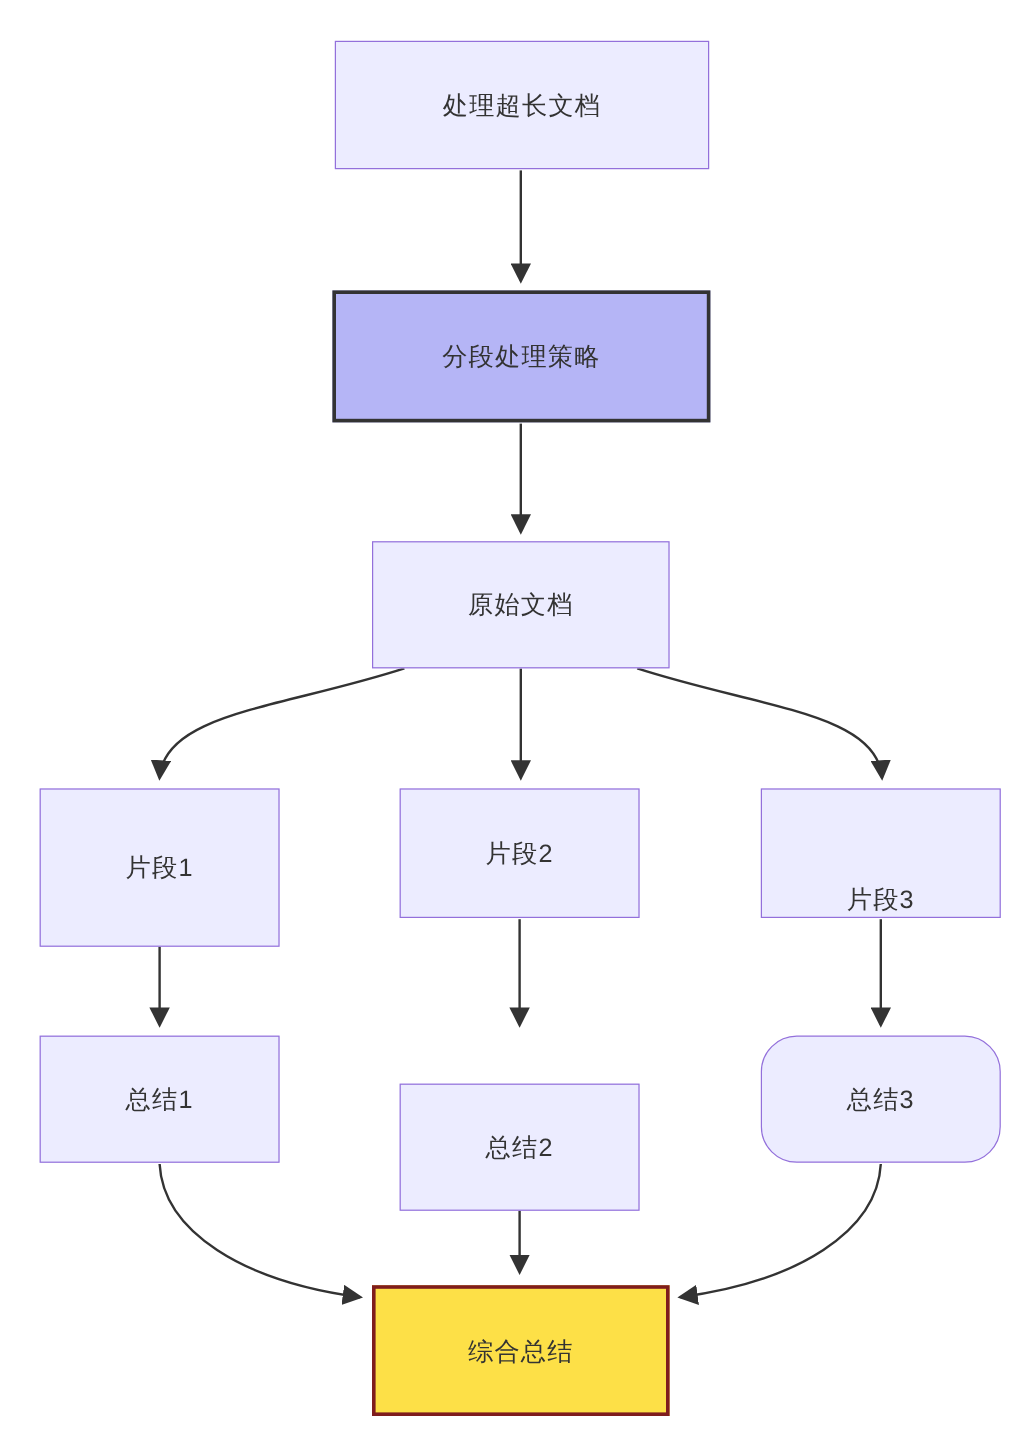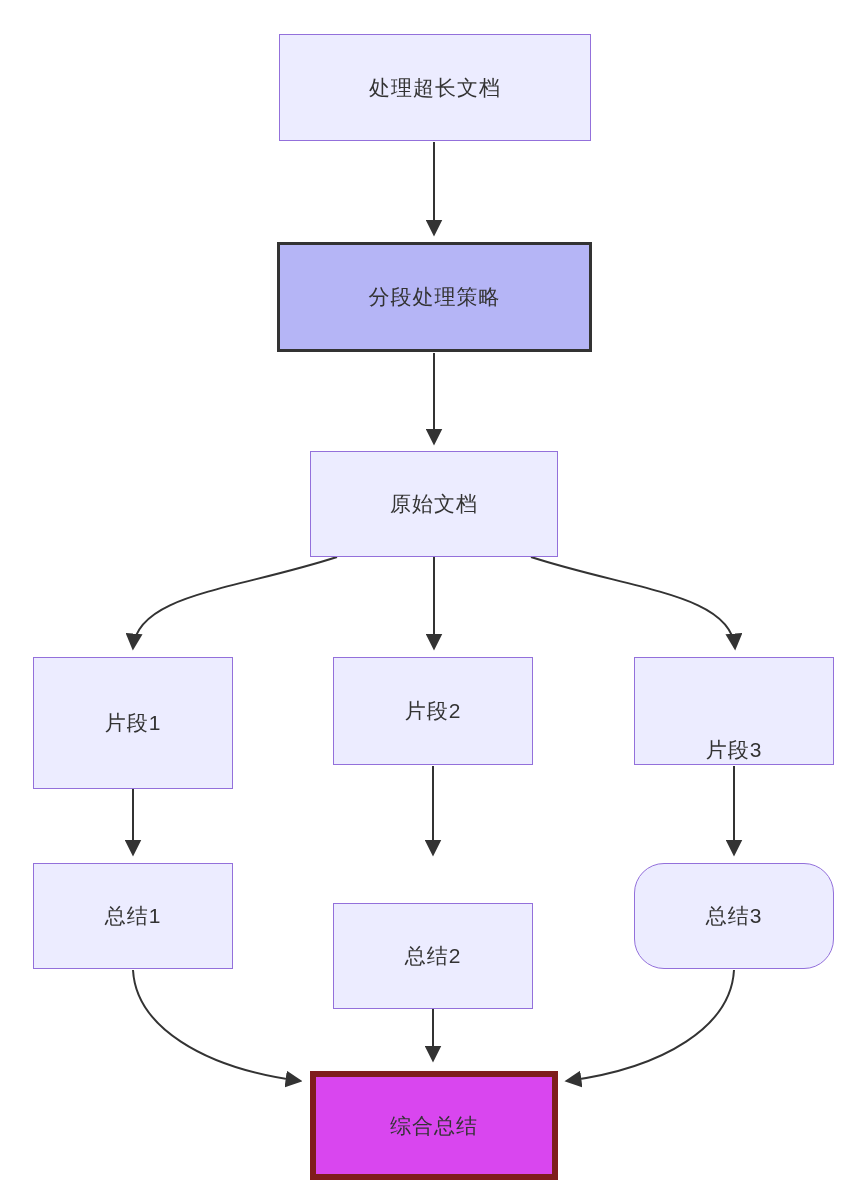--- a/index.html
+++ b/index.html
@@ -33,22 +33,22 @@
     background: #ECECFF;
     border: 1.5px solid #9370DB;
     text-align: center;
     letter-spacing: 1px;
   }
   .node.emphasis {
     background: #B5B5F6;
     border: 3px solid #333333;
   }
   .node.success {
-    background: #d946ef;
-    border: 6px solid #7f1d1d;
+    background: #fde047;
+    border: 3px solid #7f1d1d;
   }
   
   #node-A  { left: 279px; top: 34px;   width: 312px; height: 107px; }
   #node-B  { left: 277px; top: 242px;  width: 315px; height: 110px; }
   #node-C  { left: 310px; top: 451px;  width: 248px; height: 106px; }
   #node-D1 { left: 33px;  top: 657px;  width: 200px; height: 132px; }
   #node-D2 { left: 333px; top: 657px;  width: 200px; height: 108px; }
   #node-D3 { left: 634px; top: 657px;  width: 200px; height: 108px; align-items: flex-end; }
   #node-E1 { left: 33px;  top: 863px;  width: 200px; height: 106px; }
   #node-E2 { left: 333px; top: 863px;  width: 200px; height: 106px; margin-top: 40px; }

